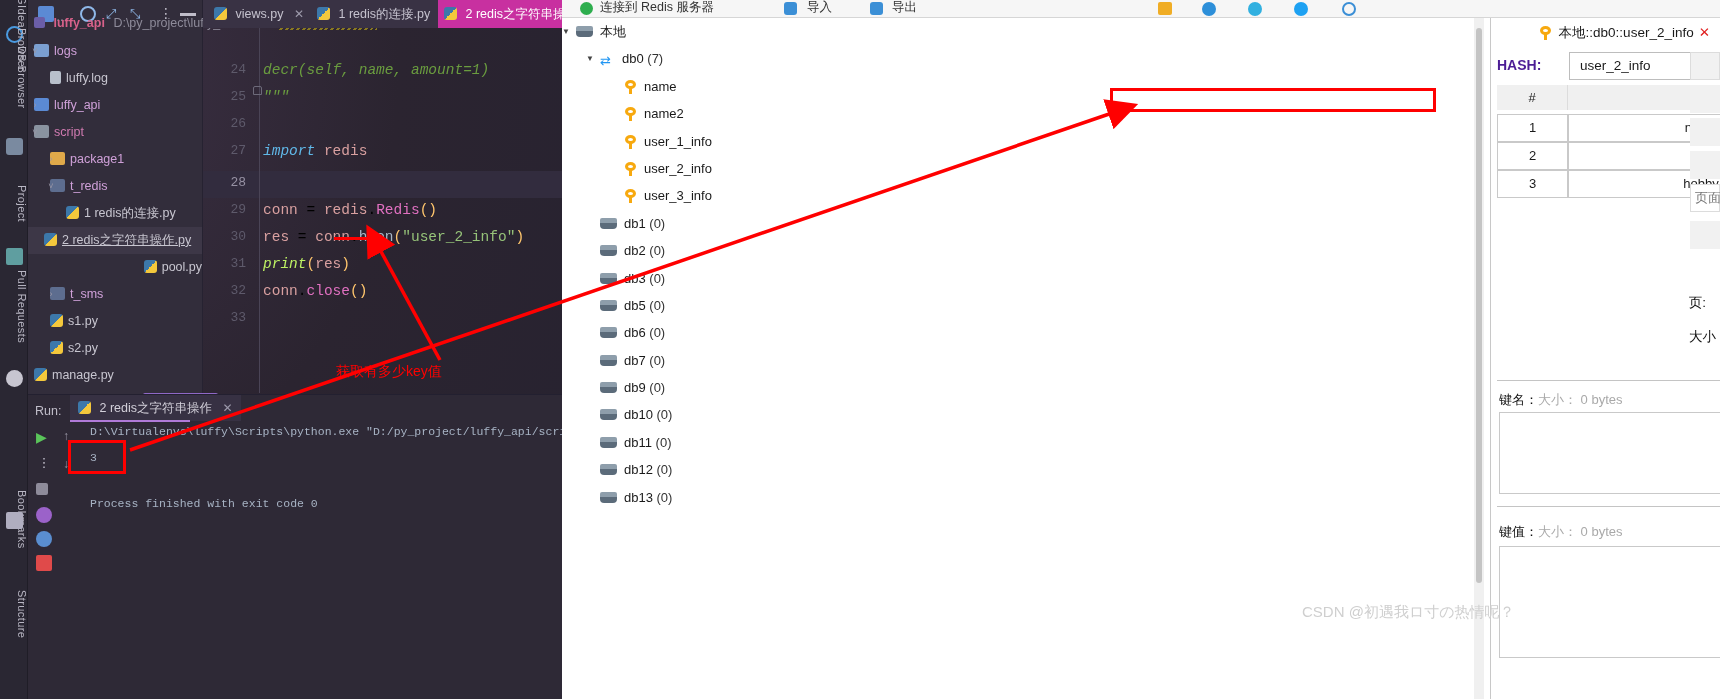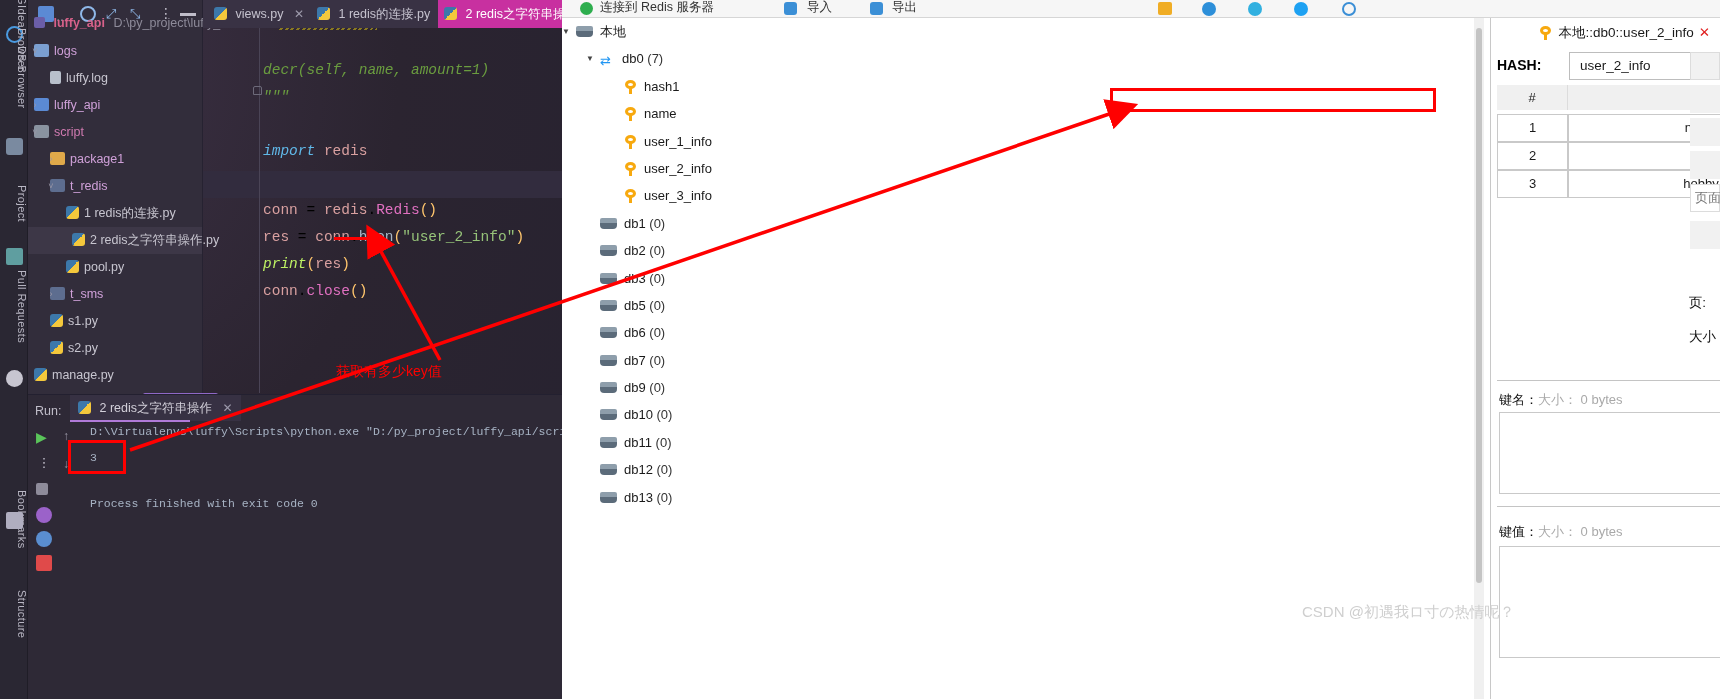--- a/index.html
+++ b/index.html
@@ -92,21 +92,21 @@
 
   .vsplit { position:absolute; left:912px; top:18px; width:10px; bottom:0; background:#f0f0f0; }
   .vsplit .thumb { position:absolute; left:2px; top:10px; width:6px; height:555px; background:#c4c4c4; border-radius:3px; }
 
   .detail { position:absolute; left:928px; top:18px; right:0; bottom:0; background:#fff;
             border-left:1px solid #c8c8c8; }
   .keypath { position:absolute; right:10px; top:6px; font-size:13.5px; color:#1a1a1a; white-space:nowrap; }
   .keypath .x { color:#e02020; font-weight:bold; margin-left:5px; }
 
   .hashrow { position:absolute; left:6px; top:34px; right:0; height:28px; }
-  .hashlab { position:absolute; left:0; top:5px; font-size:14px; font-weight:bold; color:#000000; }
+  .hashlab { position:absolute; left:0; top:5px; font-size:14px; font-weight:bold; color:#4c1d95; }
   .hashinput { position:absolute; left:72px; top:0; width:442px; height:28px; background:#fff;
                border:1px solid #bdbdbd; font-size:13.5px; color:#1a1a1a; padding-left:10px; line-height:26px; }
 
   .thead { position:absolute; left:6px; top:67px; right:0; height:25px; background:#f0f0f0; }
   .th { position:absolute; top:0; height:25px; line-height:25px; font-size:13px; color:#1c1c1c;
         text-align:center; border-right:1px solid #dcdcdc; }
   .trw { position:absolute; left:6px; height:28px; }
   .td { position:absolute; top:0; height:28px; line-height:26px; font-size:13px; color:#1a1a1a;
         text-align:center; border:1px solid #c9c9c9; background:#fff; }
 
@@ -169,22 +169,22 @@
       </div>
 
       <div class="tree" style="top:34px;">
           <div class="trow" style="padding-left: 6px;"><span class="arw" style="left: 0px;">˅</span><span class="ic" style="background: rgb(123, 159, 209);"></span><span class="lbl" style="color: rgb(207, 160, 216);">logs</span></div>
           <div class="trow" style="padding-left: 22px;"><span class="arw" style="left: 16px;"></span><span class="ic" style="background: rgb(185, 192, 204); width: 11px; height: 13px;"></span><span class="lbl">luffy.log</span></div>
           <div class="trow" style="padding-left: 6px;"><span class="arw" style="left: 0px;">›</span><span class="ic" style="background: rgb(91, 138, 212);"></span><span class="lbl" style="color: rgb(207, 160, 216);">luffy_api</span></div>
           <div class="trow" style="padding-left: 6px;"><span class="arw" style="left: 0px;">˅</span><span class="ic" style="background: rgb(138, 147, 160);"></span><span class="lbl" style="color: rgb(208, 122, 176);">script</span></div>
           <div class="trow" style="padding-left: 22px;"><span class="arw" style="left: 16px;">›</span><span class="ic" style="background: rgb(224, 169, 74);"></span><span class="lbl" style="color: rgb(207, 160, 216);">package1</span></div>
           <div class="trow" style="padding-left: 22px;"><span class="arw" style="left: 16px;">˅</span><span class="ic" style="background: rgb(93, 109, 143);"></span><span class="lbl" style="color: rgb(207, 160, 216);">t_redis</span></div>
           <div class="trow" style="padding-left: 38px;"><span class="arw" style="left: 32px;"></span><span class="ic" style="background: linear-gradient(135deg, rgb(60, 120, 170) 0px, rgb(60, 120, 170) 50%, rgb(244, 200, 60) 50%, rgb(244, 200, 60) 100%); width: 13px; height: 13px; border-radius: 3px;"></span><span class="lbl">1 redis的连接.py</span></div>
-          <div class="trow sel" style="padding-left: 44px;"><span class="arw" style="left: 32px;"></span><span class="ic" style="background: linear-gradient(135deg, rgb(60, 120, 170) 0px, rgb(60, 120, 170) 50%, rgb(244, 200, 60) 50%, rgb(244, 200, 60) 100%); width: 13px; height: 13px; border-radius: 3px;"></span><span class="lbl">2 redis之字符串操作.py</span></div>
-          <div class="trow" style="padding-left: 38px;"><span class="arw" style="left: 32px;"></span><span class="ic" style="background: linear-gradient(135deg, rgb(60, 120, 170) 0px, rgb(60, 120, 170) 50%, rgb(244, 200, 60) 50%, rgb(244, 200, 60) 100%); width: 13px; height: 13px; border-radius: 3px;"></span><span class="lbl">pool.py</span></div>
+          <div class="trow sel" style="padding-left: 16px; text-decoration: underline;"><span class="arw" style="left: 32px;"></span><span class="ic" style="background: linear-gradient(135deg, rgb(60, 120, 170) 0px, rgb(60, 120, 170) 50%, rgb(244, 200, 60) 50%, rgb(244, 200, 60) 100%); width: 13px; height: 13px; border-radius: 3px;"></span><span class="lbl">2 redis之字符串操作.py</span></div>
+          <div class="trow" style="padding-left: 38px; text-align: right;"><span class="arw" style="left: 32px;"></span><span class="ic" style="background: linear-gradient(135deg, rgb(60, 120, 170) 0px, rgb(60, 120, 170) 50%, rgb(244, 200, 60) 50%, rgb(244, 200, 60) 100%); width: 13px; height: 13px; border-radius: 3px;"></span><span class="lbl">pool.py</span></div>
           <div class="trow" style="padding-left: 22px;"><span class="arw" style="left: 16px;">›</span><span class="ic" style="background: rgb(93, 109, 143);"></span><span class="lbl" style="color: rgb(207, 160, 216);">t_sms</span></div>
           <div class="trow" style="padding-left: 22px;"><span class="arw" style="left: 16px;"></span><span class="ic" style="background: linear-gradient(135deg, rgb(60, 120, 170) 0px, rgb(60, 120, 170) 50%, rgb(244, 200, 60) 50%, rgb(244, 200, 60) 100%); width: 13px; height: 13px; border-radius: 3px;"></span><span class="lbl">s1.py</span></div>
           <div class="trow" style="padding-left: 22px;"><span class="arw" style="left: 16px;"></span><span class="ic" style="background: linear-gradient(135deg, rgb(60, 120, 170) 0px, rgb(60, 120, 170) 50%, rgb(244, 200, 60) 50%, rgb(244, 200, 60) 100%); width: 13px; height: 13px; border-radius: 3px;"></span><span class="lbl">s2.py</span></div>
           <div class="trow" style="padding-left: 6px;"><span class="arw" style="left: 0px;"></span><span class="ic" style="background: linear-gradient(135deg, rgb(60, 120, 170) 0px, rgb(60, 120, 170) 50%, rgb(244, 200, 60) 50%, rgb(244, 200, 60) 100%); width: 13px; height: 13px; border-radius: 3px;"></span><span class="lbl">manage.py</span></div>
         </div>
       <div class="scrollpill"></div>
     </div>
 
     <div class="tabs">
       <div class="tab" style="left:5px;">
@@ -203,20 +203,32 @@
       </div>
 
     </div>
 
     <div class="editor">
       <div class="hl-line" style="top:143px;"></div>
       <div class="vline"></div>
       <div class="squig" style="left:74px;top:-2px;width:100px;"></div>
       <div class="fold" style="left:50px;top:58px;border-radius:2px 2px 0 0;"></div>
 
+      <div class="gutter">
+        <div class="gl" style="top:34px;">24</div>
+        <div class="gl" style="top:61px;">25</div>
+        <div class="gl" style="top:88px;">26</div>
+        <div class="gl" style="top:115px;">27</div>
+        <div class="gl" style="top:147px;color:#9691a3;">28</div>
+        <div class="gl" style="top:174px;">29</div>
+        <div class="gl" style="top:201px;">30</div>
+        <div class="gl" style="top:228px;">31</div>
+        <div class="gl" style="top:255px;">32</div>
+        <div class="gl" style="top:282px;">33</div>
+      </div>
 
       <div class="code">
         <div class="cl" style="top:34px;"><span class="k-grn">decr(self, name, amount=1)</span></div>
         <div class="cl" style="top:61px;"><span class="k-grn">"""</span></div>
         <div class="cl" style="top:115px;"><span class="k-kw2">import</span> <span class="k-id">redis</span></div>
         <div class="cl" style="top:174px;"><span class="k-id">conn</span> = <span class="k-id">redis</span>.<span class="k-cls">Redis</span><span class="k-fn">(</span><span class="k-fn">)</span></div>
         <div class="cl" style="top:201px;"><span class="k-id">res</span> = <span class="k-id">conn</span>.<span style="color:#a9b7c6;border-bottom:0;">hlen</span><span class="k-fn">(</span><span class="k-str">"user_2_info"</span><span class="k-fn">)</span></div>
         <div class="cl" style="top:228px;"><span class="k-purple">print</span><span class="k-fn">(</span><span class="k-id">res</span><span class="k-fn">)</span></div>
         <div class="cl" style="top:255px;"><span class="k-id">conn</span>.<span class="k-cls">close</span><span class="k-fn">(</span><span class="k-fn">)</span></div>
       </div>
@@ -260,22 +272,22 @@
       <div style="position:absolute;left:596px;top:2px;width:14px;height:13px;background:#f0ad25;border-radius:2px;"></div>
       <div style="position:absolute;left:640px;top:2px;width:14px;height:14px;border-radius:50%;background:#2d8fd9;"></div>
       <div style="position:absolute;left:686px;top:2px;width:14px;height:14px;border-radius:50%;background:#31b0e0;"></div>
       <div style="position:absolute;left:732px;top:2px;width:14px;height:14px;border-radius:50%;background:#1da1f2;"></div>
       <div style="position:absolute;left:780px;top:2px;width:14px;height:14px;border-radius:50%;border:2px solid #3b8fd6;"></div>
     </div>
 
     <div class="keytree">
         <div class="ktrow" style="padding-left: 6px;"><span class="ka" style="left: -10px;">▼</span><span class="dbico"></span><span>本地</span></div>
         <div class="ktrow" style="padding-left: 30px;"><span class="ka" style="left: 14px;">▼</span><span class="refreshico">⇄</span><span>db0</span><span class="cnt"> (7)</span></div>
-        <div class="ktrow" style="padding-left: 54px;"><span class="ka" style="left: 38px;"></span><span class="keyico"></span><span>hash1</span></div>
         <div class="ktrow" style="padding-left: 54px;"><span class="ka" style="left: 38px;"></span><span class="keyico"></span><span>name</span></div>
+        <div class="ktrow" style="padding-left: 54px;"><span class="ka" style="left: 38px;"></span><span class="keyico"></span><span>name2</span></div>
         <div class="ktrow" style="padding-left: 54px;"><span class="ka" style="left: 38px;"></span><span class="keyico"></span><span>user_1_info</span></div>
         <div class="ktrow" style="padding-left: 54px;"><span class="ka" style="left: 38px;"></span><span class="keyico"></span><span>user_2_info</span></div>
         <div class="ktrow" style="padding-left: 54px;"><span class="ka" style="left: 38px;"></span><span class="keyico"></span><span>user_3_info</span></div>
         <div class="ktrow" style="padding-left: 30px;"><span class="ka" style="left: 14px;"></span><span class="dbico"></span><span>db1</span><span class="cnt"> (0)</span></div>
         <div class="ktrow" style="padding-left: 30px;"><span class="ka" style="left: 14px;"></span><span class="dbico"></span><span>db2</span><span class="cnt"> (0)</span></div>
         <div class="ktrow" style="padding-left: 30px;"><span class="ka" style="left: 14px;"></span><span class="dbico"></span><span>db3</span><span class="cnt"> (0)</span></div>
         <div class="ktrow" style="padding-left: 30px;"><span class="ka" style="left: 14px;"></span><span class="dbico"></span><span>db5</span><span class="cnt"> (0)</span></div>
         <div class="ktrow" style="padding-left: 30px;"><span class="ka" style="left: 14px;"></span><span class="dbico"></span><span>db6</span><span class="cnt"> (0)</span></div>
         <div class="ktrow" style="padding-left: 30px;"><span class="ka" style="left: 14px;"></span><span class="dbico"></span><span>db7</span><span class="cnt"> (0)</span></div>
         <div class="ktrow" style="padding-left: 30px;"><span class="ka" style="left: 14px;"></span><span class="dbico"></span><span>db9</span><span class="cnt"> (0)</span></div>

